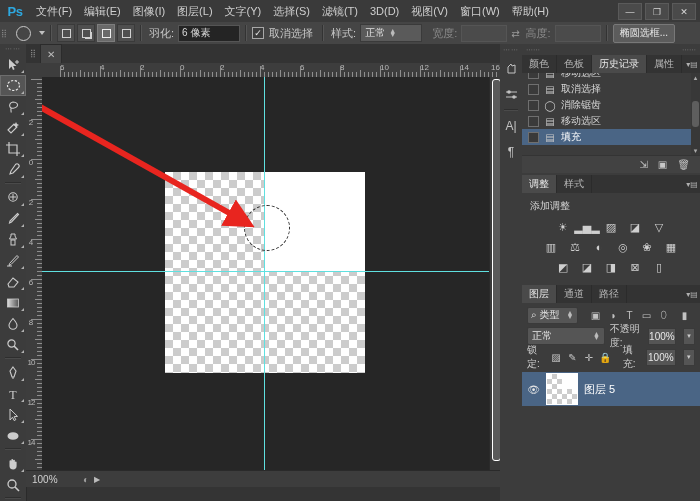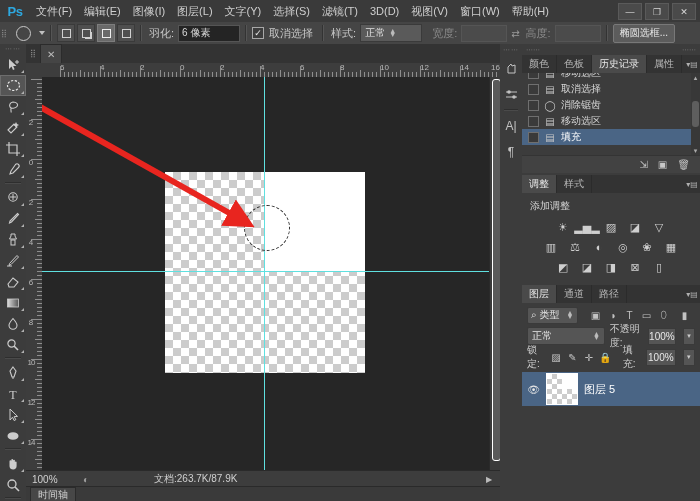--- a/index.html
+++ b/index.html
@@ -649,26 +649,21 @@
   <div class="vscroll">
     <div class="thumb"></div>
   </div>
   <div class="hscroll">
     <div class="thumb"></div>
   </div>
 
   <div class="statusbar">
     <div class="st-zoom">100%</div>
     <div class="st-grip">◐</div>
-    <div class="st-doc">文档:263.7K/87.9K</div>
     <div class="st-arrow">▶</div>
-  </div>
-  <div class="timeline">
-    <div class="tl-tab">时间轴</div>
-    <div class="tl-menu">▾▤</div>
   </div>
 
   <div class="dockmini">
     <div class="dm-grip">⋯⋯</div>
     <div class="dm-ico">
       <svg width="13" height="13" viewBox="0 0 13 13">
           <path d="M3 11 V5 l3-3 1 2 3 -1 v8z" fill="none" stroke="#c2c2c2" stroke-width="1"></path>
         </svg>
     </div>
     <div class="dm-ico">

